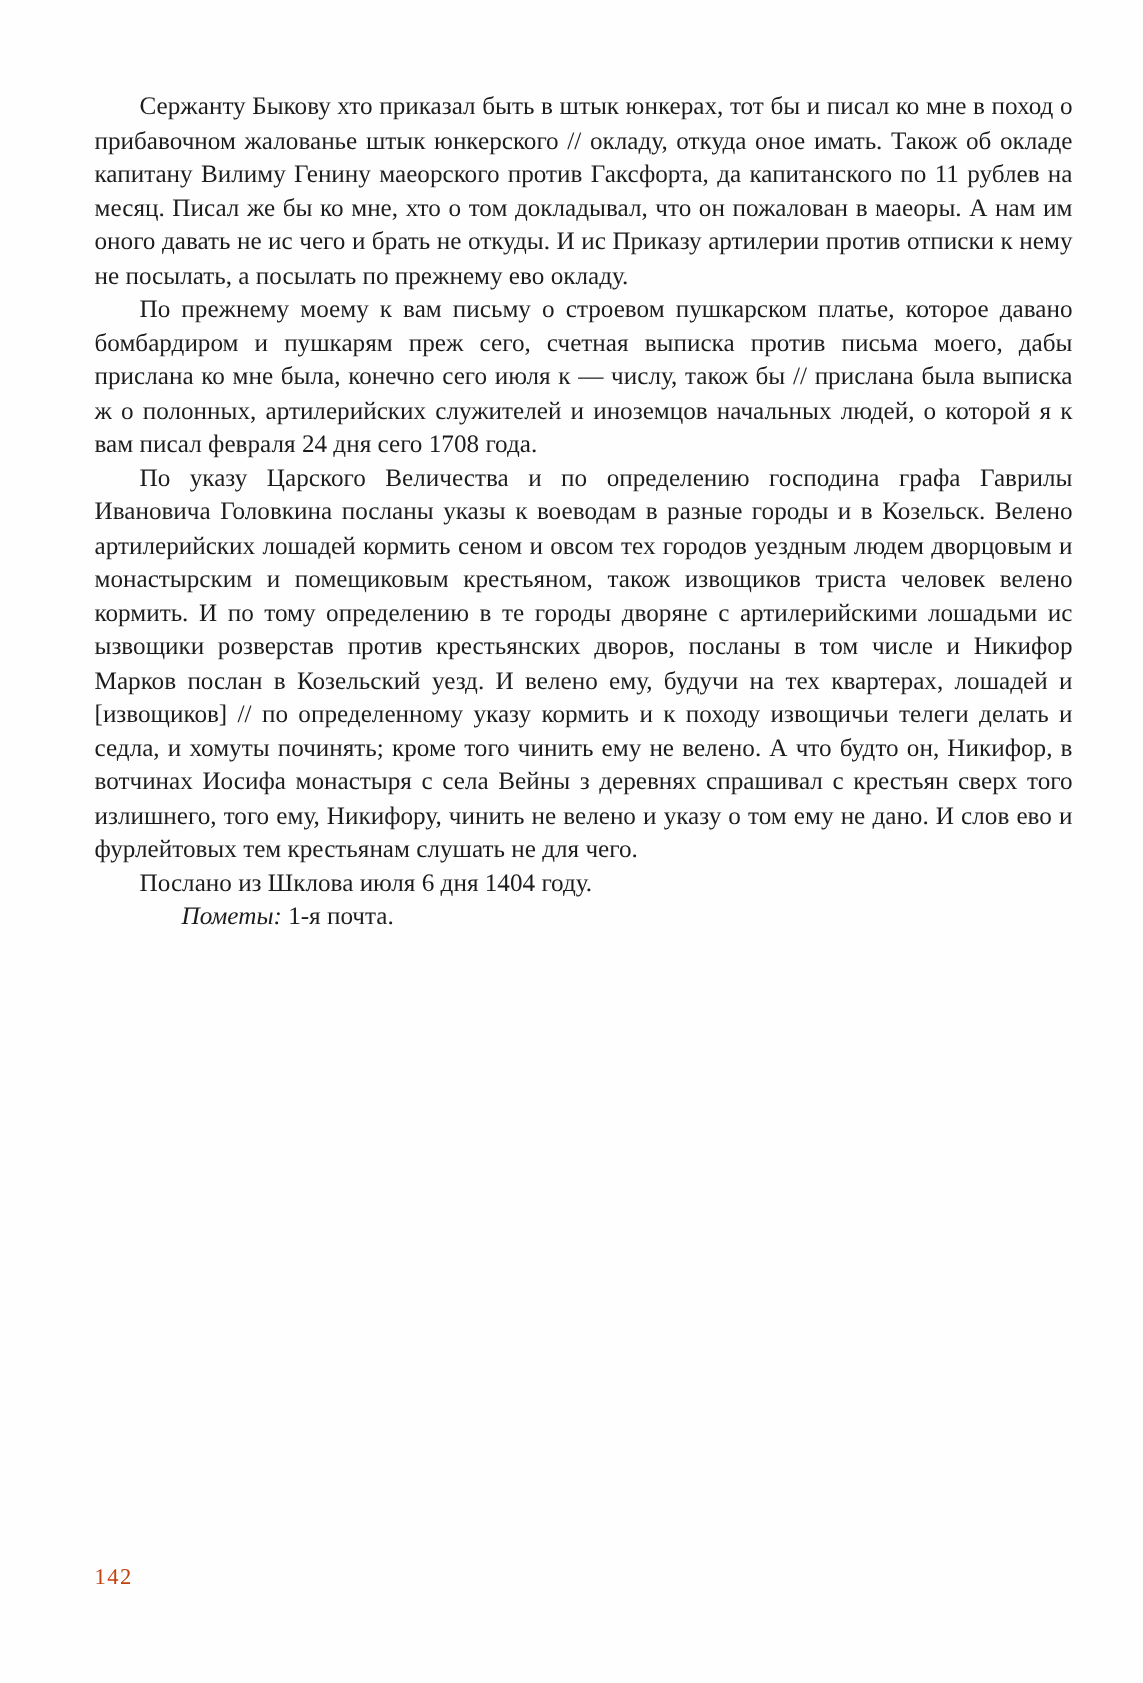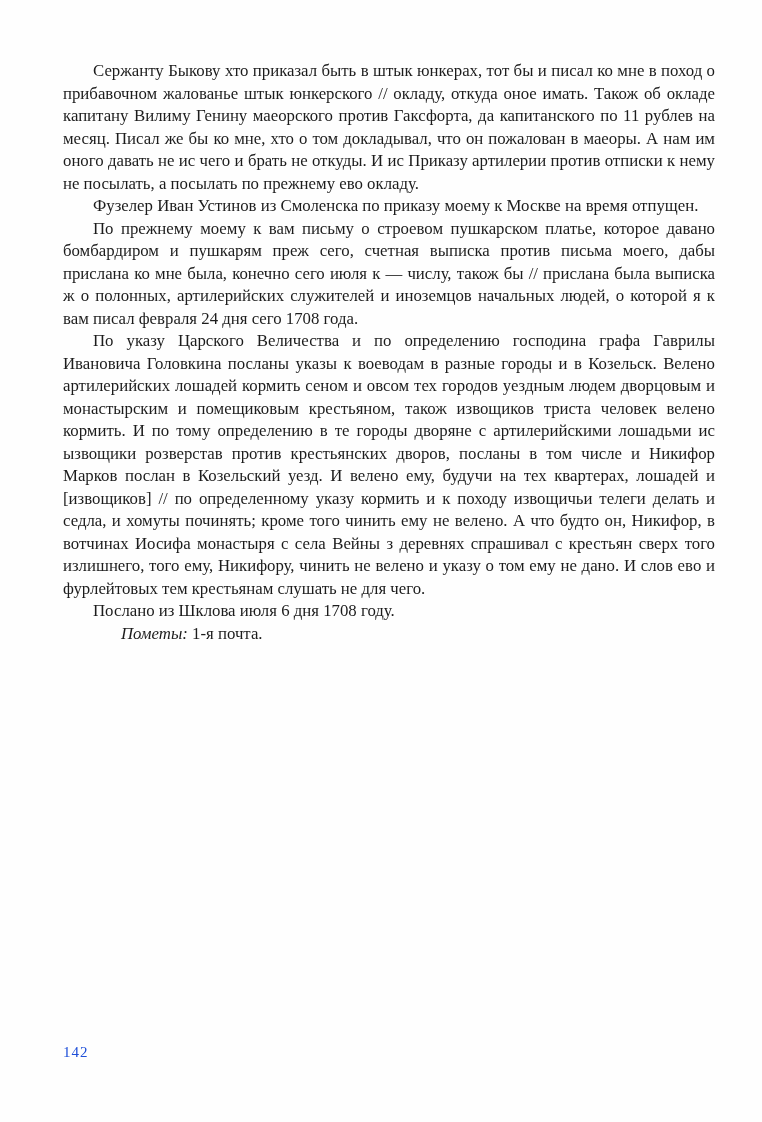--- a/index.html
+++ b/index.html
@@ -40,29 +40,28 @@
     text-align: right;
     text-indent: 0;
     margin-top: 22px;
   }
   .page-number {
     position: absolute;
     left: 63px;
     top: 1044px;
     font-size: 15px;
     letter-spacing: 1px;
-    color: #1d4ed8;
+    color: #c2410c;
   }
 </style>
 </head>
 <body>
 
 <div class="page">
   <div class="text-block">
     <p class="para">Сержанту Быкову хто приказал быть в штык юнкерах, тот бы и писал ко мне в поход о прибавочном жалованье штык юнкерского // окладу, откуда оное имать. Також об окладе капитану Вилиму Генину маеорского против Гаксфорта, да капитанского по 11 рублев на месяц. Писал же бы ко мне, хто о том докладывал, что он пожалован в маеоры. А нам им оного давать не ис чего и брать не откуды. И ис Приказу артилерии против отписки к нему не посылать, а посылать по прежнему ево окладу.</p>
-    <p class="para">Фузелер Иван Устинов из Смоленска по приказу моему к Москве на время отпущен.</p>
     <p class="para">По прежнему моему к вам письму о строевом пушкарском платье, которое давано бомбардиром и пушкарям преж сего, счетная выписка против письма моего, дабы прислана ко мне была, конечно сего июля к — числу, також бы // прислана была выписка ж о полонных, артилерийских служителей и иноземцов начальных людей, о которой я к вам писал февраля 24 дня сего 1708 года.</p>
     <p class="para">По указу Царского Величества и по определению господина графа Гаврилы Ивановича Головкина посланы указы к воеводам в разные городы и в Козельск. Велено артилерийских лошадей кормить сеном и овсом тех городов уездным людем дворцовым и монастырским и помещиковым крестьяном, також извощиков триста человек велено кормить. И по тому определению в те городы дворяне с артилерийскими лошадьми ис ызвощики розверстав против крестьянских дворов, посланы в том числе и Никифор Марков послан в Козельский уезд. И велено ему, будучи на тех квартерах, лошадей и [извощиков] // по определенному указу кормить и к походу извощичьи телеги делать и седла, и хомуты починять; кроме того чинить ему не велено. А что будто он, Никифор, в вотчинах Иосифа монастыря с села Вейны з деревнях спрашивал с крестьян сверх того излишнего, того ему, Никифору, чинить не велено и указу о том ему не дано. И слов ево и фурлейтовых тем крестьянам слушать не для чего.</p>
-    <p class="para">Послано из Шклова июля 6 дня 1708 году.</p>
+    <p class="para">Послано из Шклова июля 6 дня 1404 году.</p>
     <p class="para"><em class="notes-label">Пометы:</em><span> 1-я почта.</span></p>
   </div>
   <div class="page-number">142</div>
 </div>
 
 </body></html>

